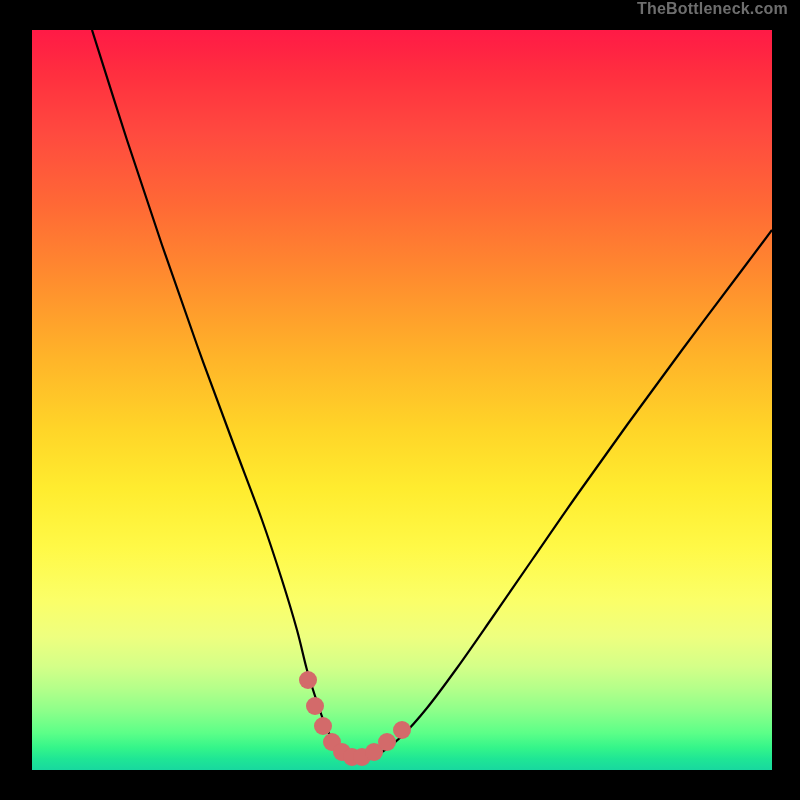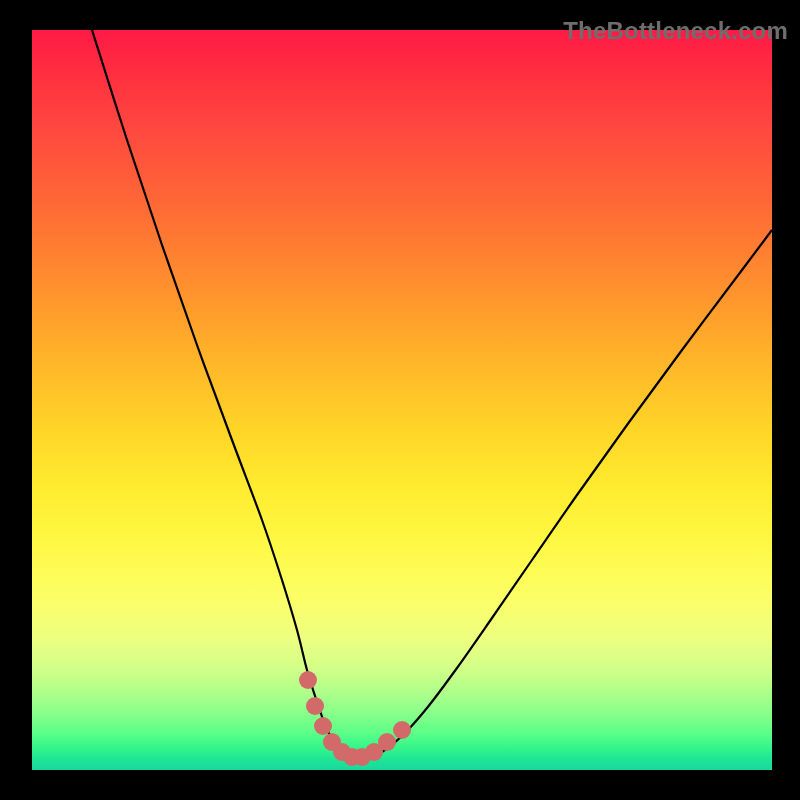--- a/index.html
+++ b/index.html
@@ -14,24 +14,24 @@
   .frame {
     position: absolute;
     top: 0;
     left: 0;
     width: 800px;
     height: 800px;
     background: #000;
   }
   .watermark {
     position: absolute;
-    top: 17px;
+    top: 0;
     right: 12px;
     color: #6e6e6e;
-    font-size: 24px;
+    font-size: 16px;
     font-weight: 600;
     letter-spacing: 0.2px;
     z-index: 50;
   }
   .plot {
     position: absolute;
     
     left: 32px;
     top: 30px;
     width: 740px;

